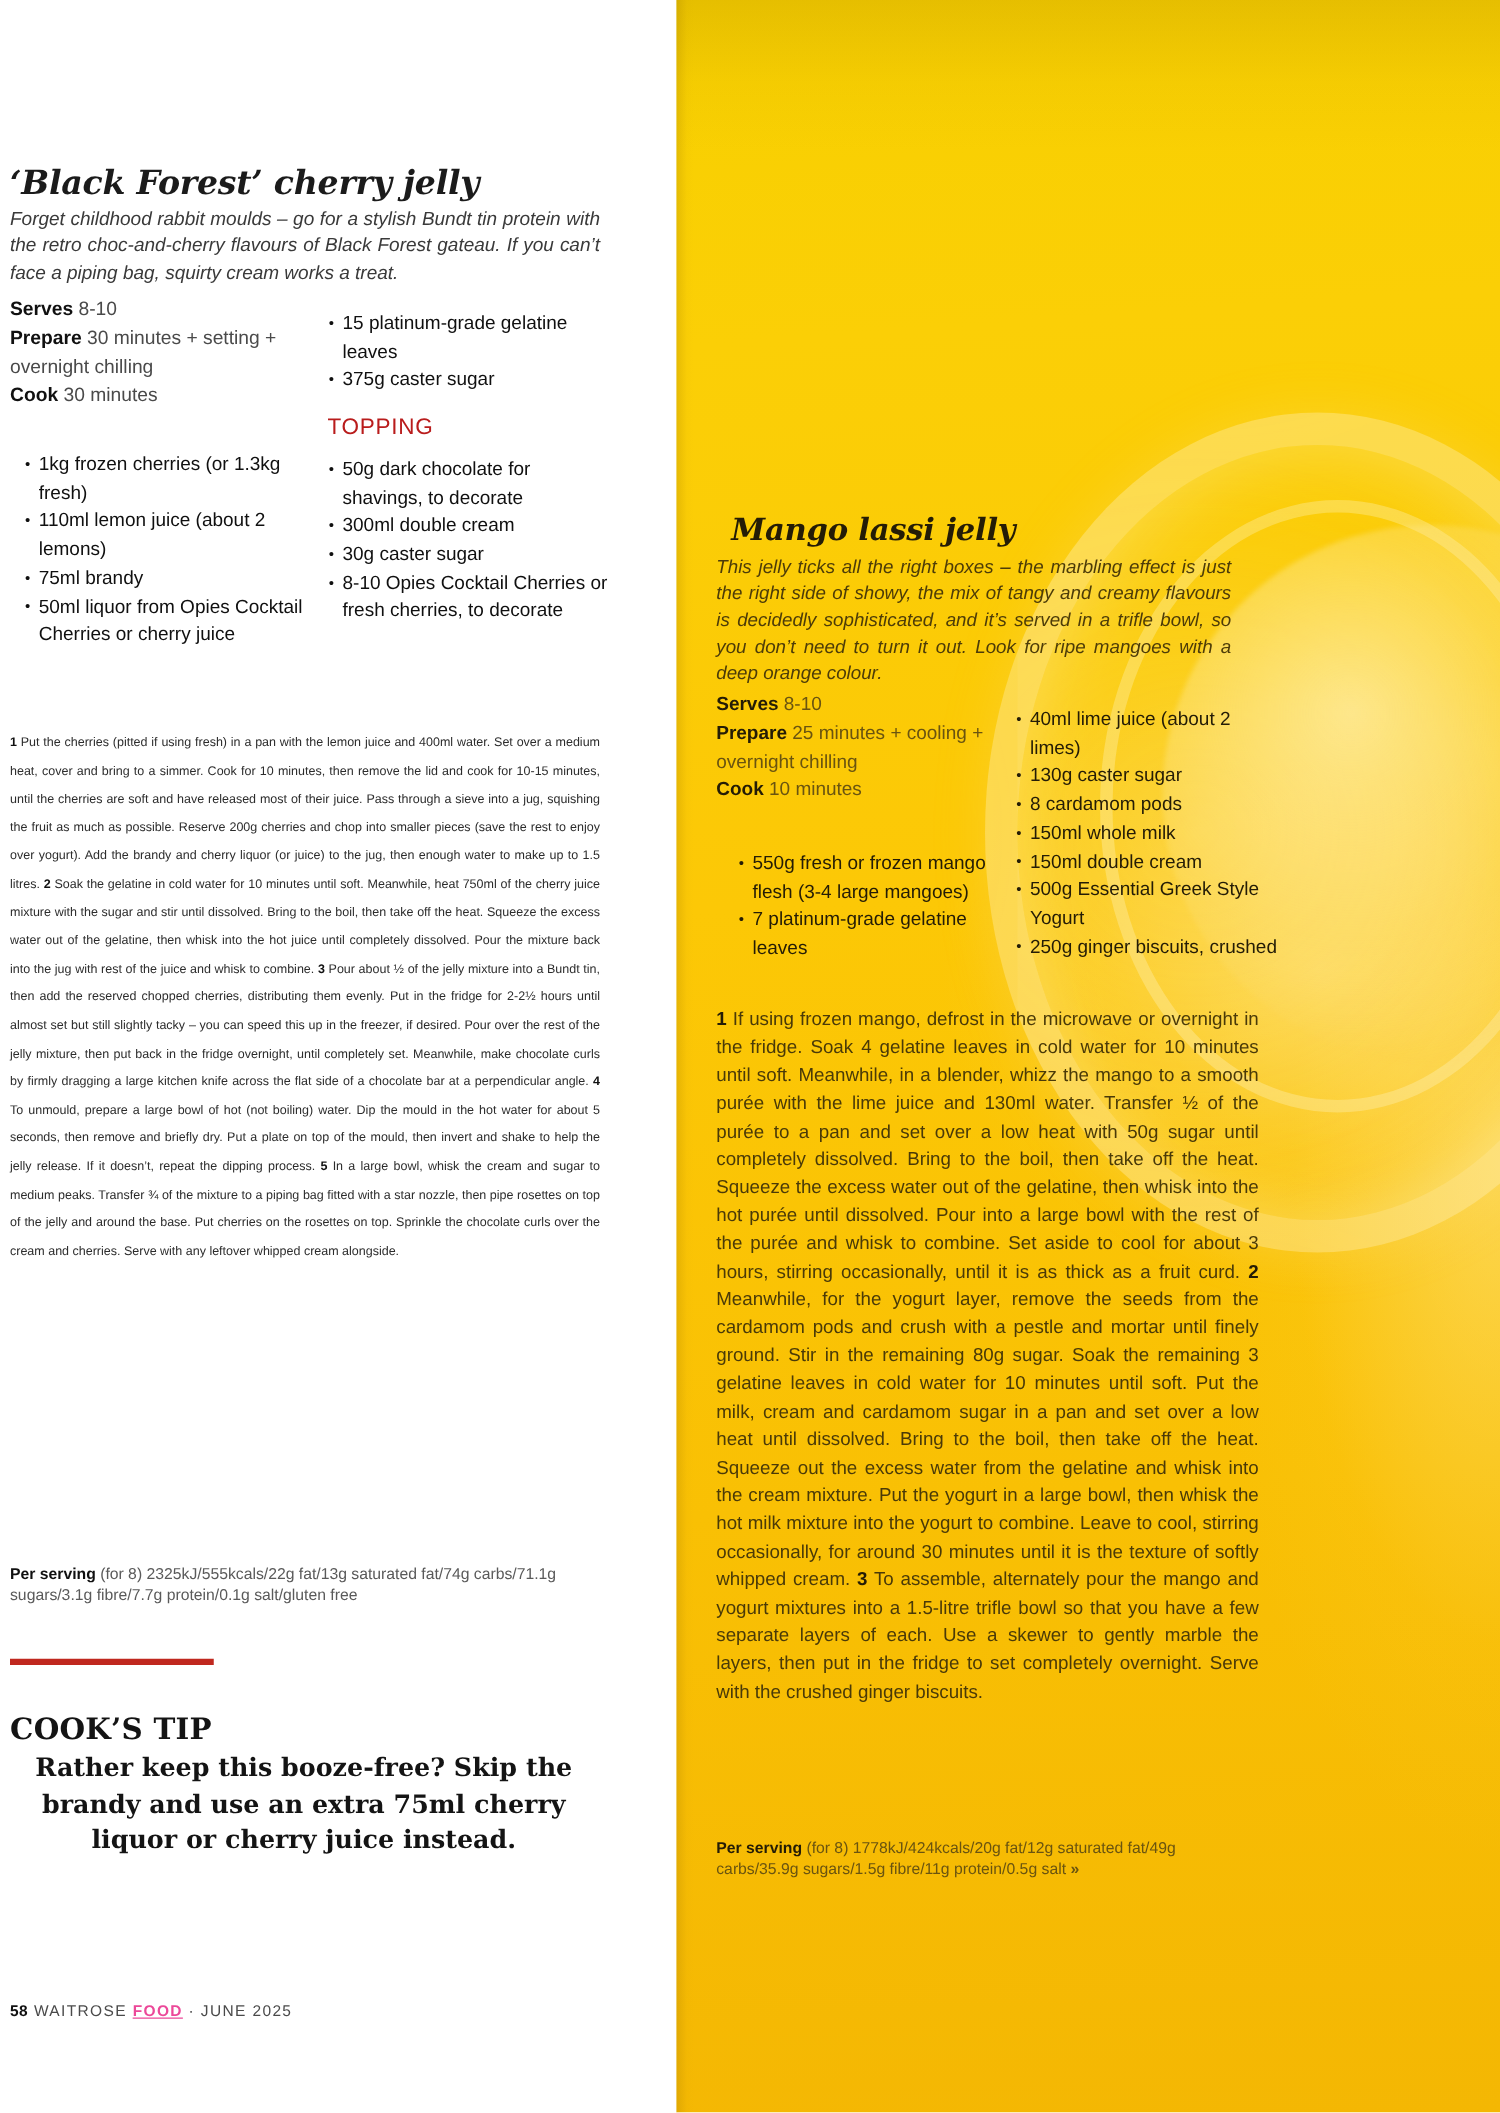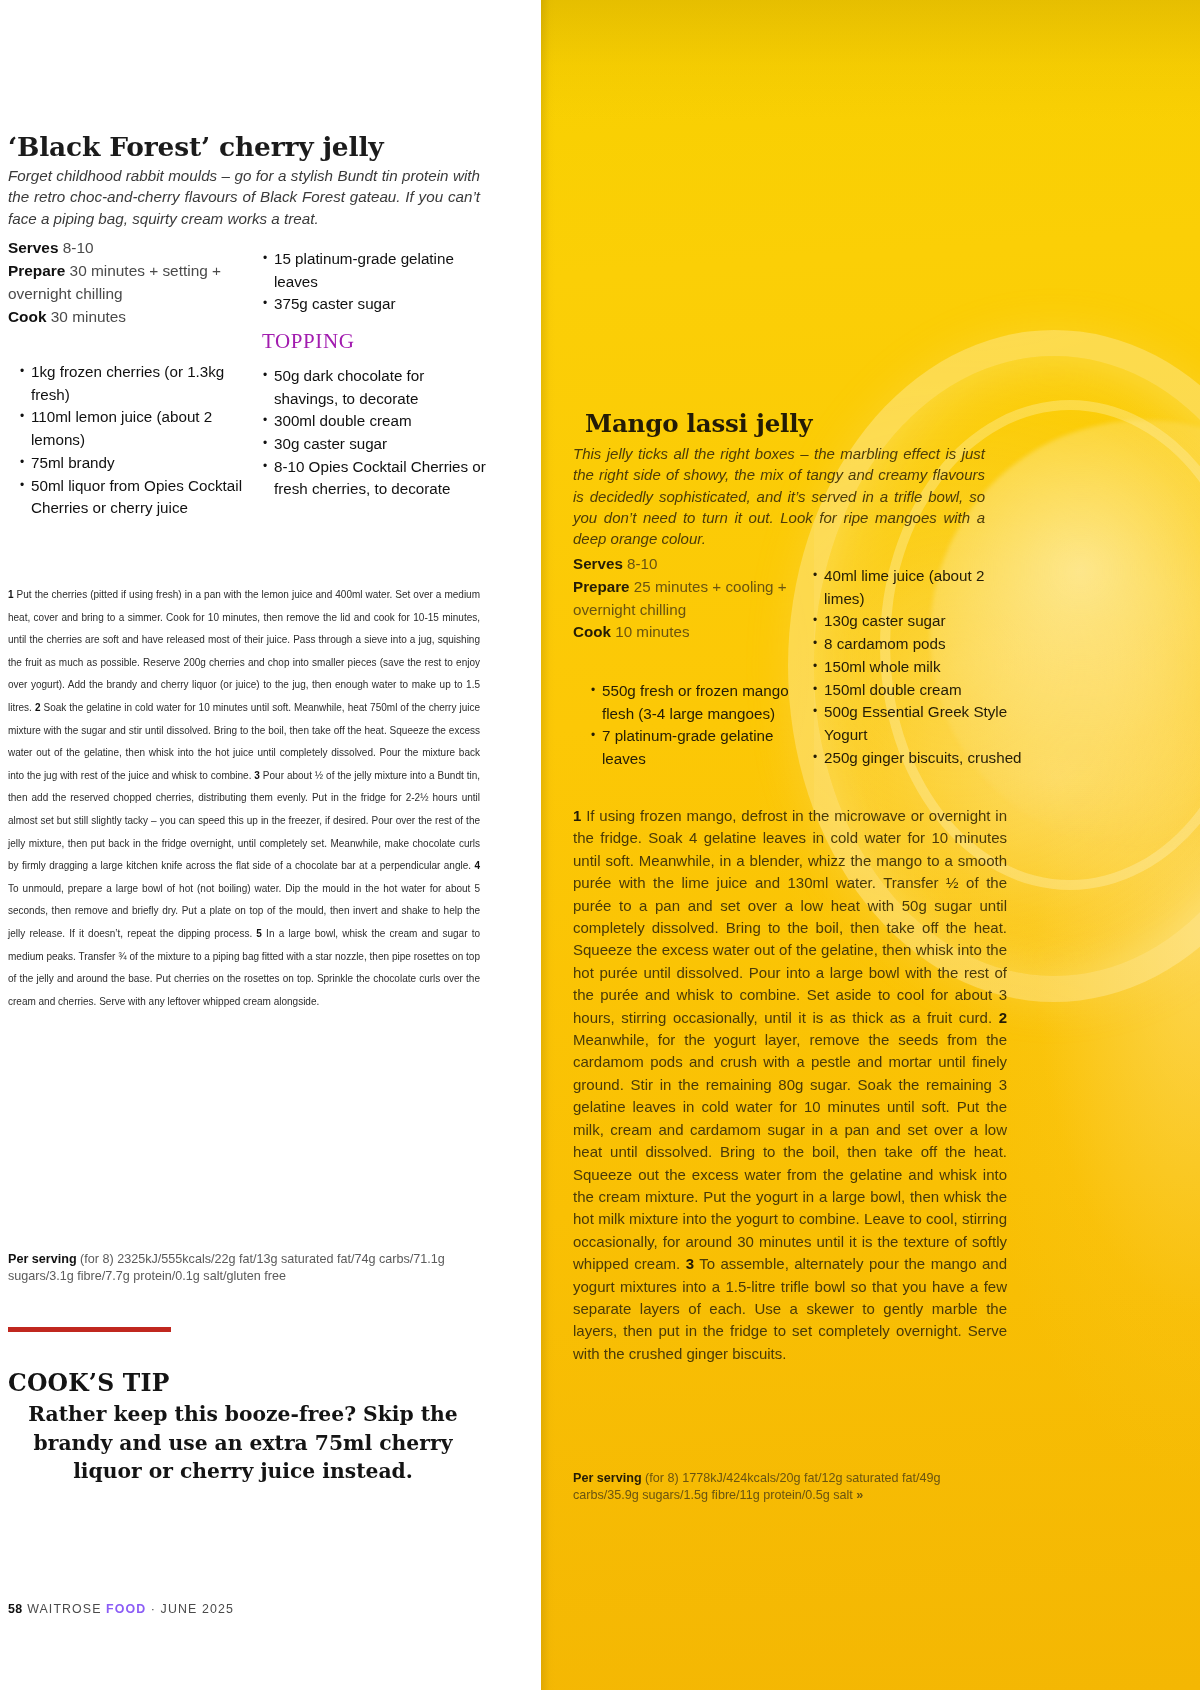--- a/index.html
+++ b/index.html
@@ -77,20 +77,21 @@
     width: 541px;
     height: 1690px;
     background: #ffffff;
   }
 
   .recipe-title {
     font-family: "DejaVu Serif", serif;
     font-weight: bold;
     color: #1b1b1b;
     letter-spacing: -0.2px;
+    font-style: italic;
   }
   #left-col .recipe-title {
     position: absolute;
     left: 8px; top: 114px;
     width: 520px;
     font-size: 26.5px;
     line-height: 30px;
   }
   #standfirst {
     position: absolute;
@@ -134,27 +135,26 @@
     position: absolute;
     left: 8px; top: 349px;
     width: 236px;
   }
   #left-ing-b {
     position: absolute;
     left: 251px; top: 236px;
     width: 250px;
   }
   .subhead {
-    font-size: 21px;
+    font-size: 18px;
     line-height: 22.7px;
-    color: #a21caf;
+    color: #b91c1c;
     letter-spacing: 0.6px;
     margin: 14px 0 0 0;
     padding-left: 11px;
-    font-family: Liberation Serif, serif;
   }
 
   #left-method {
     position: absolute;
     left: 8px; top: 584px;
     width: 472px;
     font-size: 10px;
     line-height: 22.6px;
     color: #2c2c2c;
     text-align: justify;
@@ -203,21 +203,21 @@
   }
 
   #footer {
     position: absolute;
     left: 8px; top: 1602px;
     font-size: 12.4px;
     letter-spacing: 1.1px;
     color: #4a4a4a;
   }
   #footer .pageno { font-weight: bold; color: #111; letter-spacing: 0.4px; }
-  #footer .brandbold { font-weight: bold; color: #8b5cf6; }
+  #footer .brandbold { font-weight: bold; color: #ec4899; text-decoration: underline; }
 
   
   #right-col {
     position: absolute;
     left: 573px; top: 0;
     width: 420px;
     height: 1690px;
   }
   #right-col .recipe-title {
     position: absolute;

